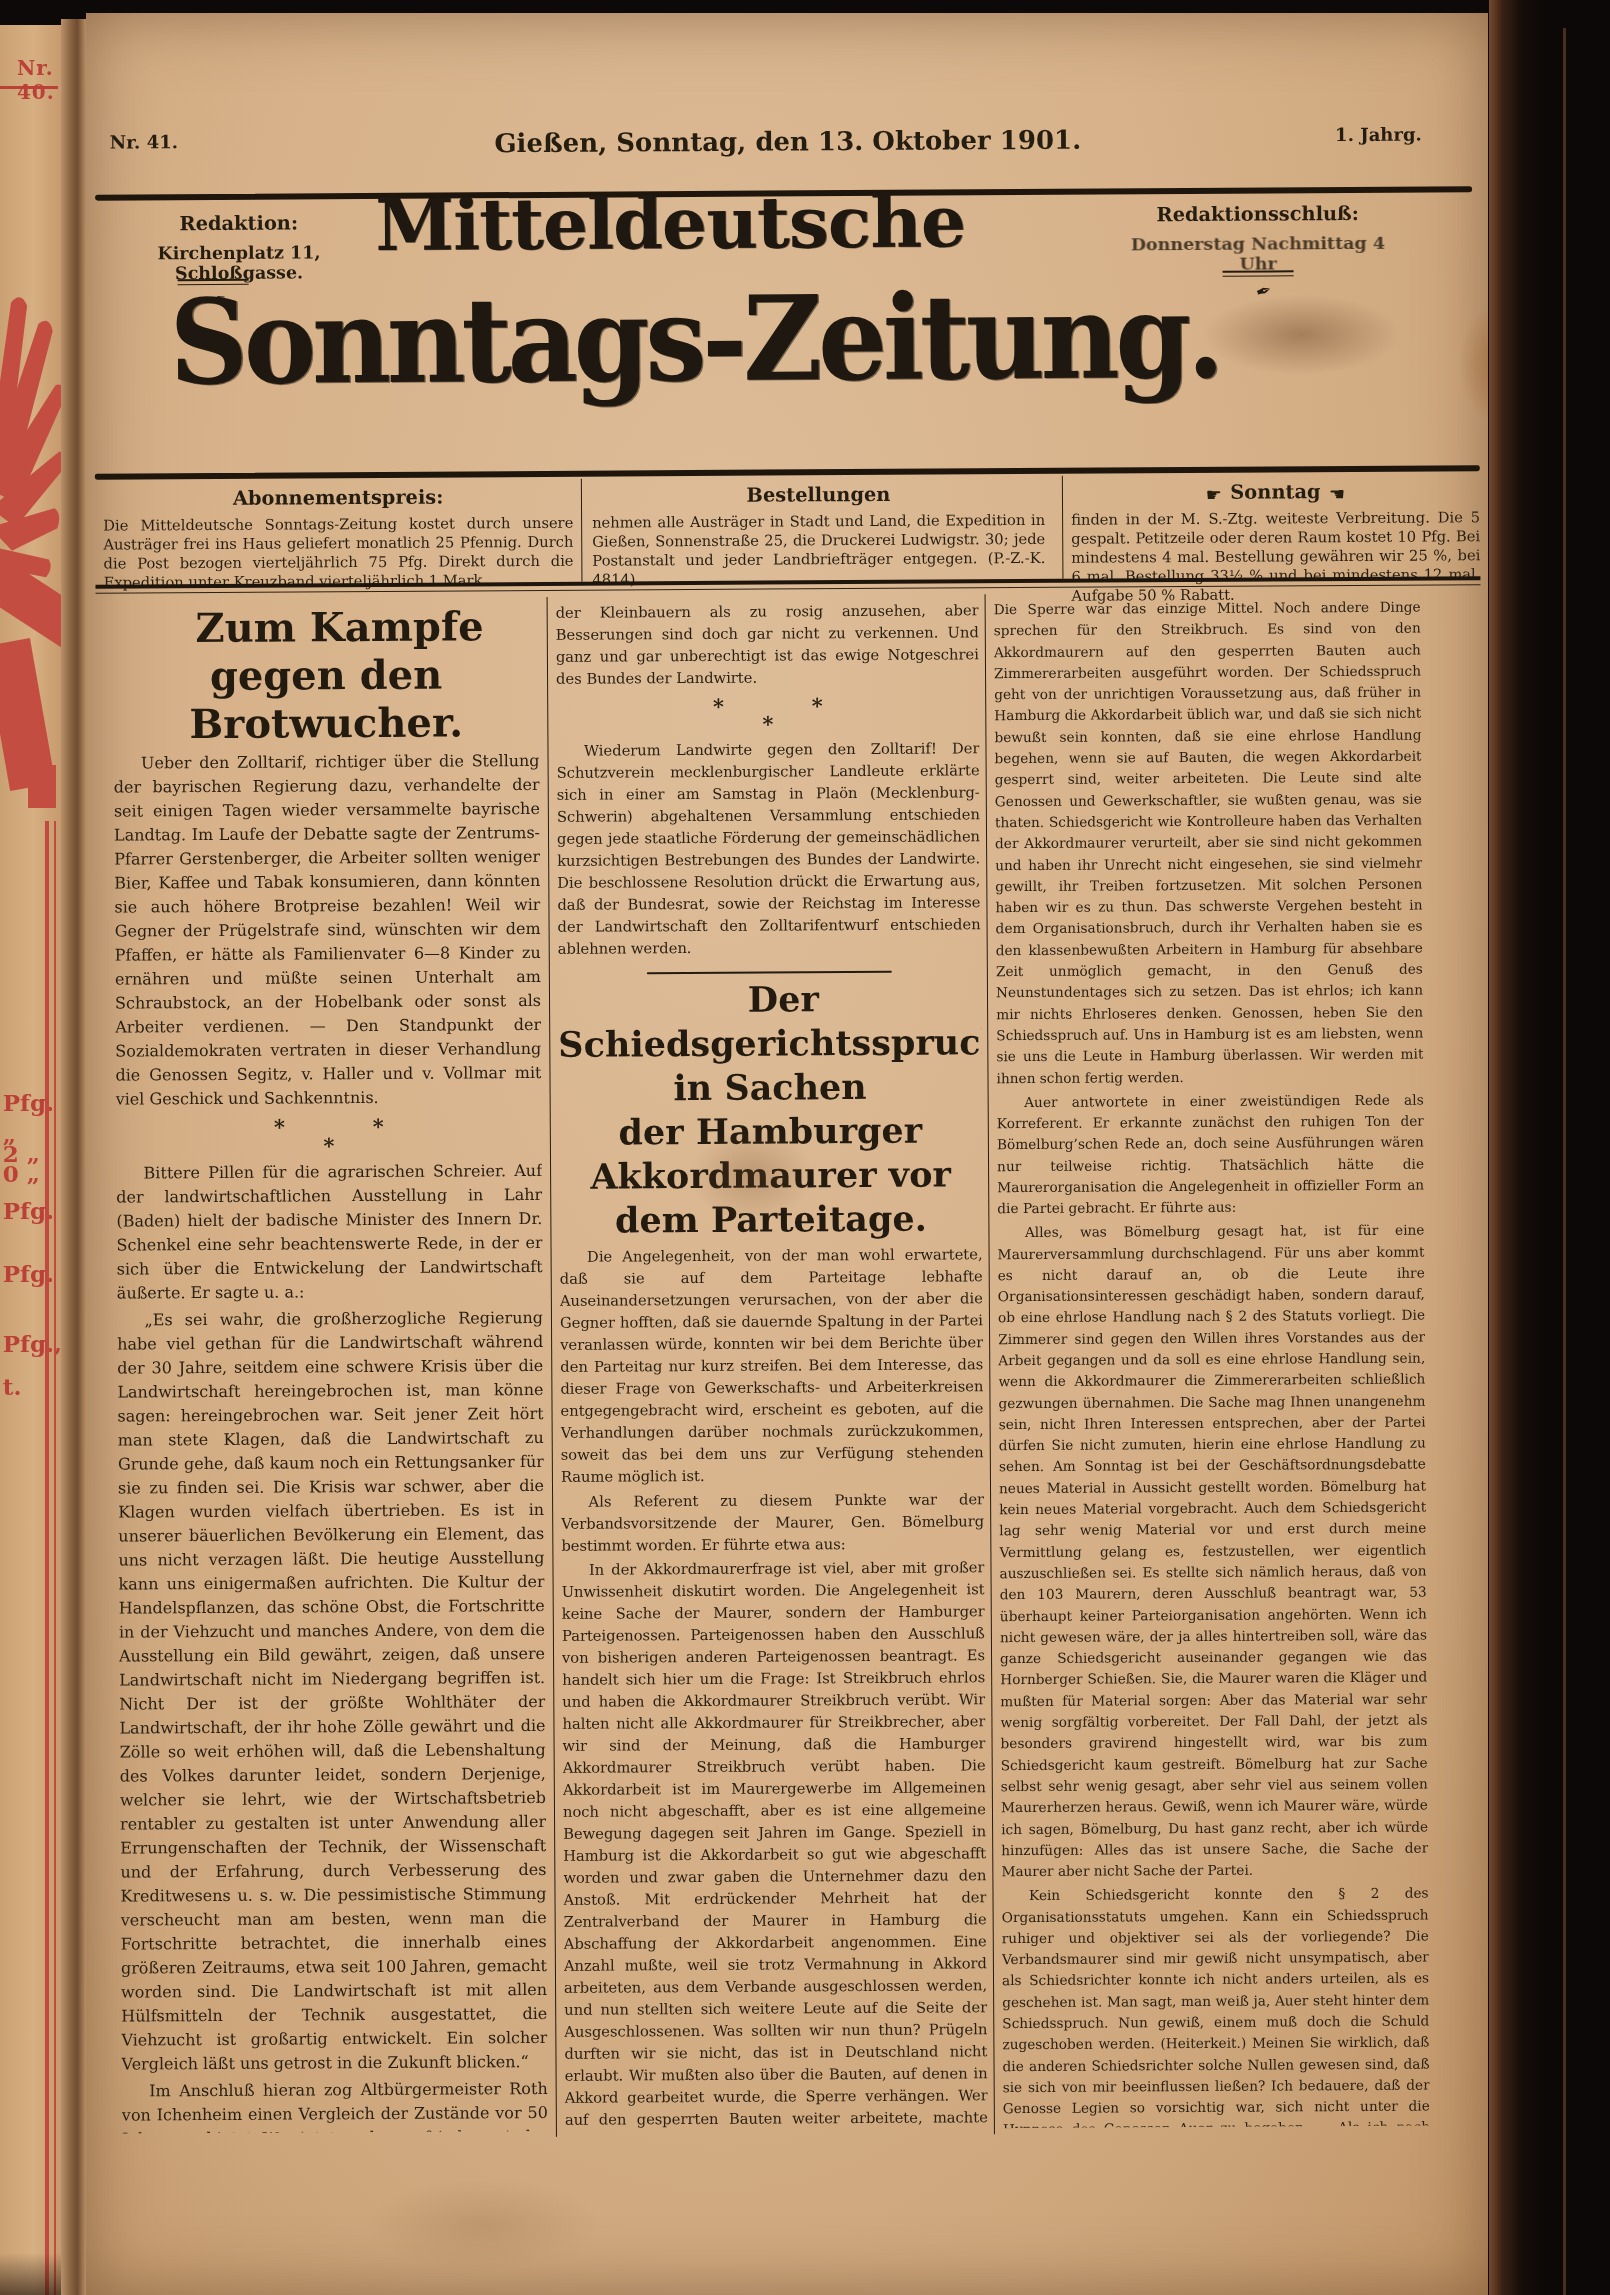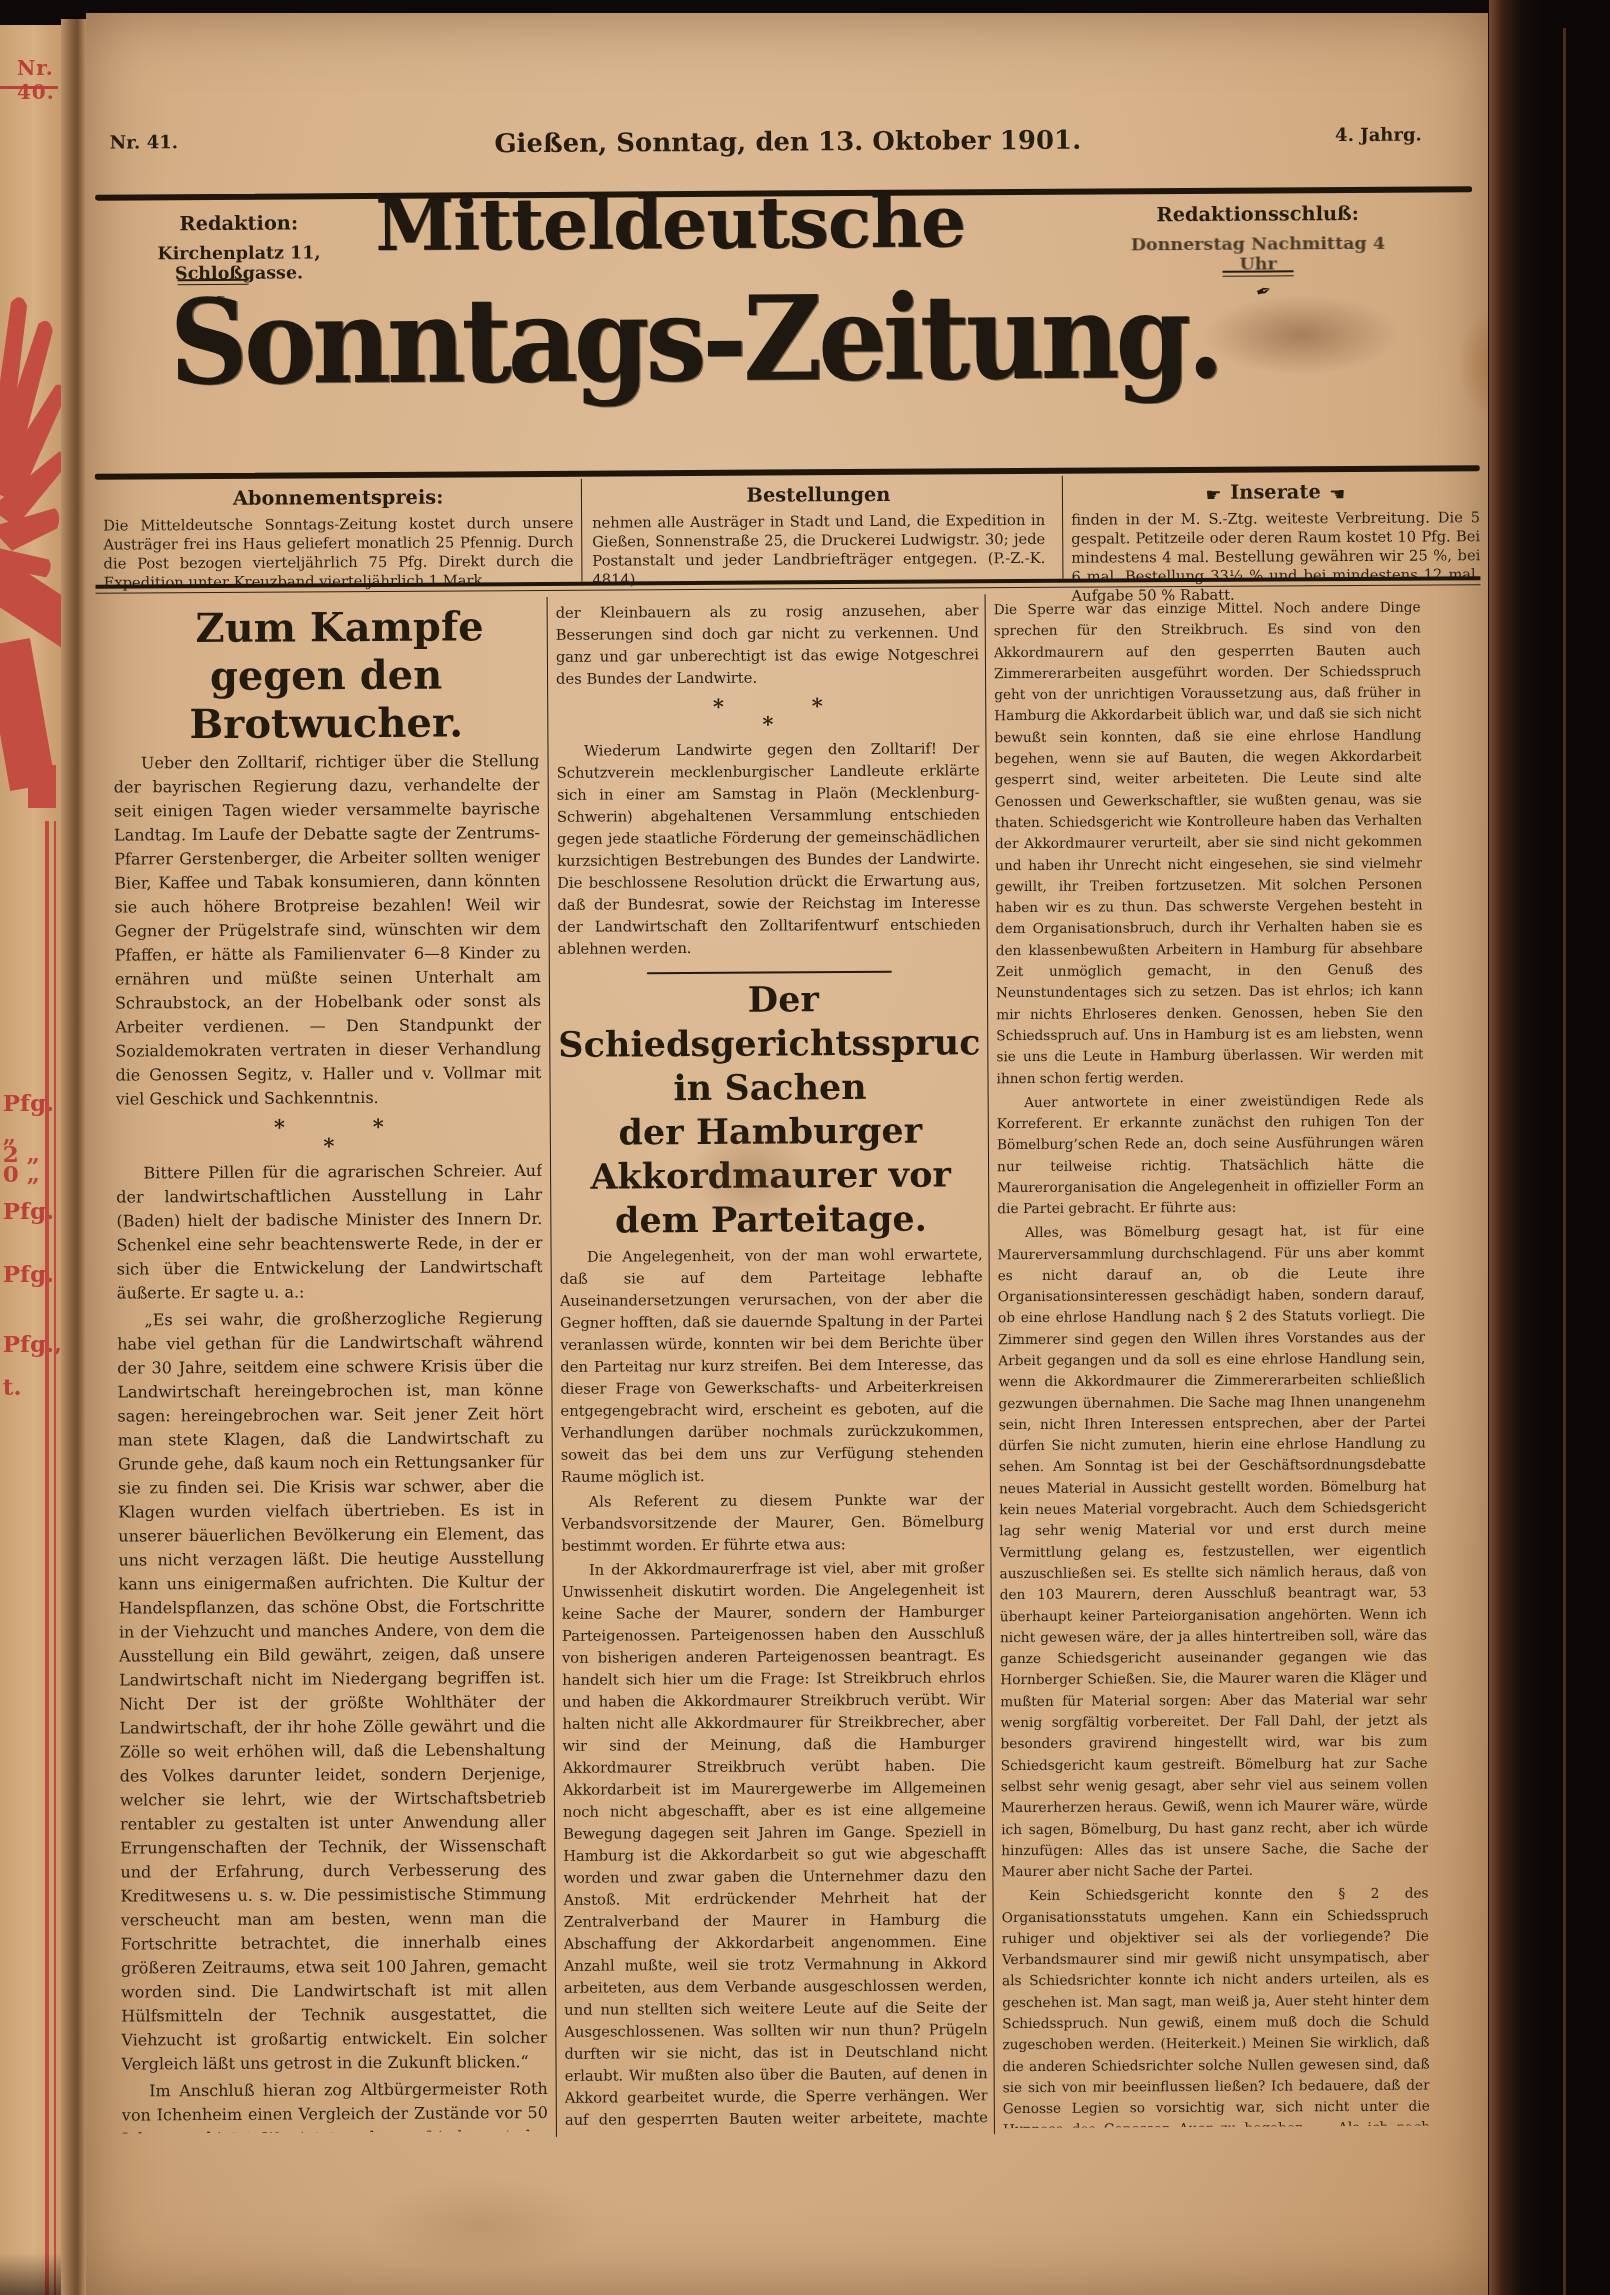--- a/index.html
+++ b/index.html
@@ -135,21 +135,21 @@
     <div class="prev-bottom-shade"></div>
   </div>
 
   <div class="gutter"></div>
 
   <div class="page">
     <div class="tilt">
 
       <div class="hdr-item issue-no">Nr. 41.</div>
       <div class="hdr-item dateline">Gießen, Sonntag, den 13. Oktober 1901.</div>
-      <div class="hdr-item volume" style="position:absolute;">4. Jahrg.</div>
+      <div class="hdr-item volume" style="position:absolute;">1. Jahrg.</div>
       <div class="rule-top"></div>
 
       <div class="red-block redaktion">
         <div class="red-label">Redaktion:</div>
         <div class="red-value">Kirchenplatz 11, Schloßgasse.</div>
       </div>
       <div class="orn orn1">
         <span class="lines" style="width:71px;"></span>
         <span class="glyph">✒</span>
       </div>
@@ -171,21 +171,21 @@
         <div class="ib-head">Abonnementspreis:</div>
         <div class="ib-text">Die Mitteldeutsche Sonntags-Zeitung kostet durch unsere Austräger frei ins Haus geliefert monatlich 25 Pfennig. Durch die Post bezogen vierteljährlich 75 Pfg. Direkt durch die Expedition unter Kreuzband vierteljährlich 1 Mark.</div>
       </div>
       <div class="ib-vrule ibv1"></div>
       <div class="infobar ib-b">
         <div class="ib-head">Bestellungen</div>
         <div class="ib-text">nehmen alle Austräger in Stadt und Land, die Expedition in Gießen, Sonnenstraße 25, die Druckerei Ludwigstr. 30; jede Postanstalt und jeder Landbriefträger entgegen. (P.-Z.-K. 4814)</div>
       </div>
       <div class="ib-vrule ibv2"></div>
       <div class="infobar ib-c">
-        <div class="ib-head"><span class="manicule">☛</span><span>Inserate</span><span class="manicule">☚</span></div>
+        <div class="ib-head"><span class="manicule">☛</span><span>Sonntag</span><span class="manicule">☚</span></div>
         <div class="ib-text">finden in der M. S.-Ztg. weiteste Verbreitung. Die 5 gespalt. Petitzeile oder deren Raum kostet 10 Pfg. Bei mindestens 4 mal. Bestellung gewähren wir 25 %, bei 6 mal. Bestellung 33⅓ % und bei mindestens 12 mal. Aufgabe 50 % Rabatt.</div>
       </div>
       <div class="rule-bot1"></div>
       <div class="rule-bot2"></div>
 
       <div class="body-vrule bv1"></div>
       <div class="body-vrule bv2"></div>
 
       <div class="col" id="col1">
         <p class="headline1">

